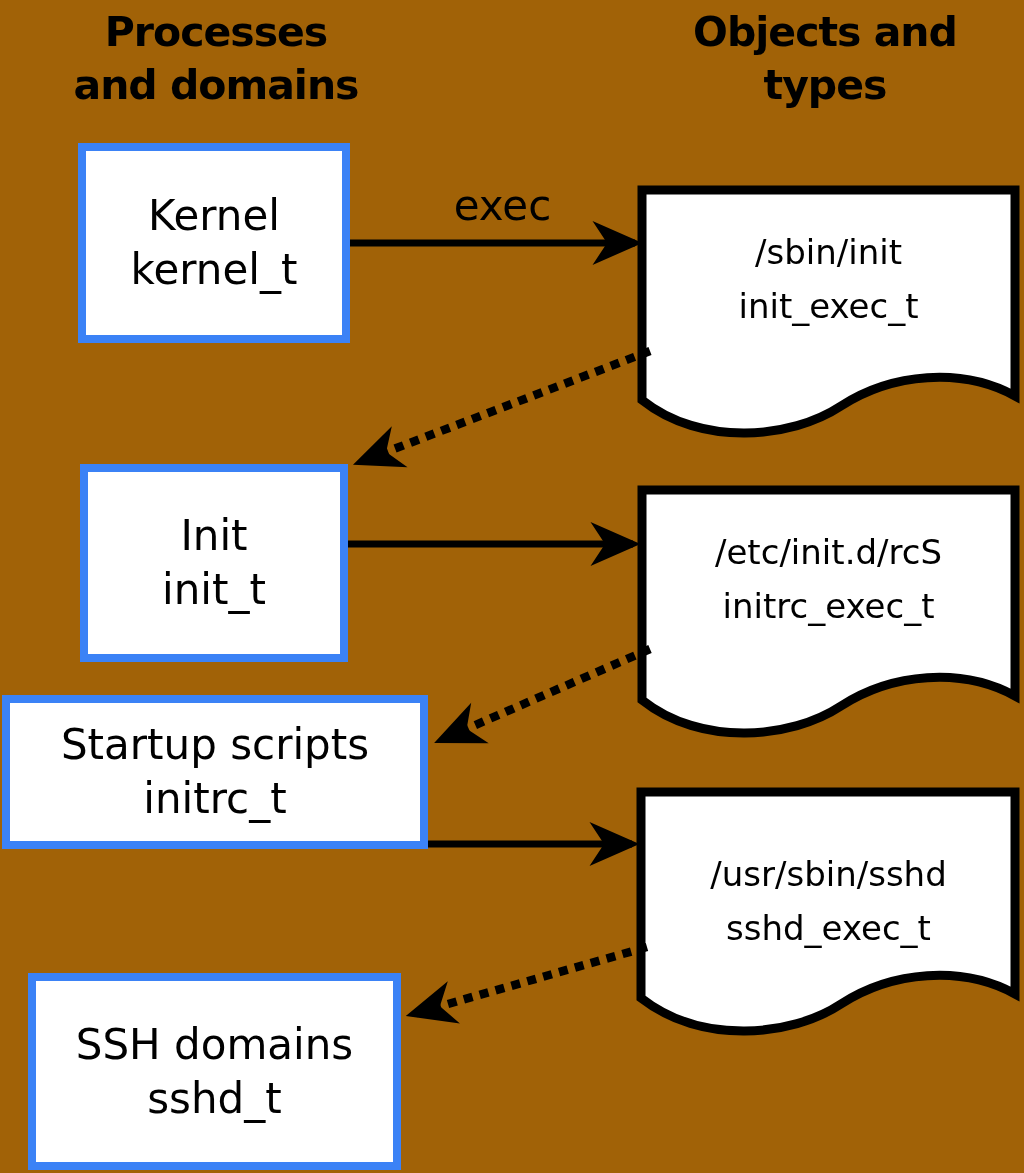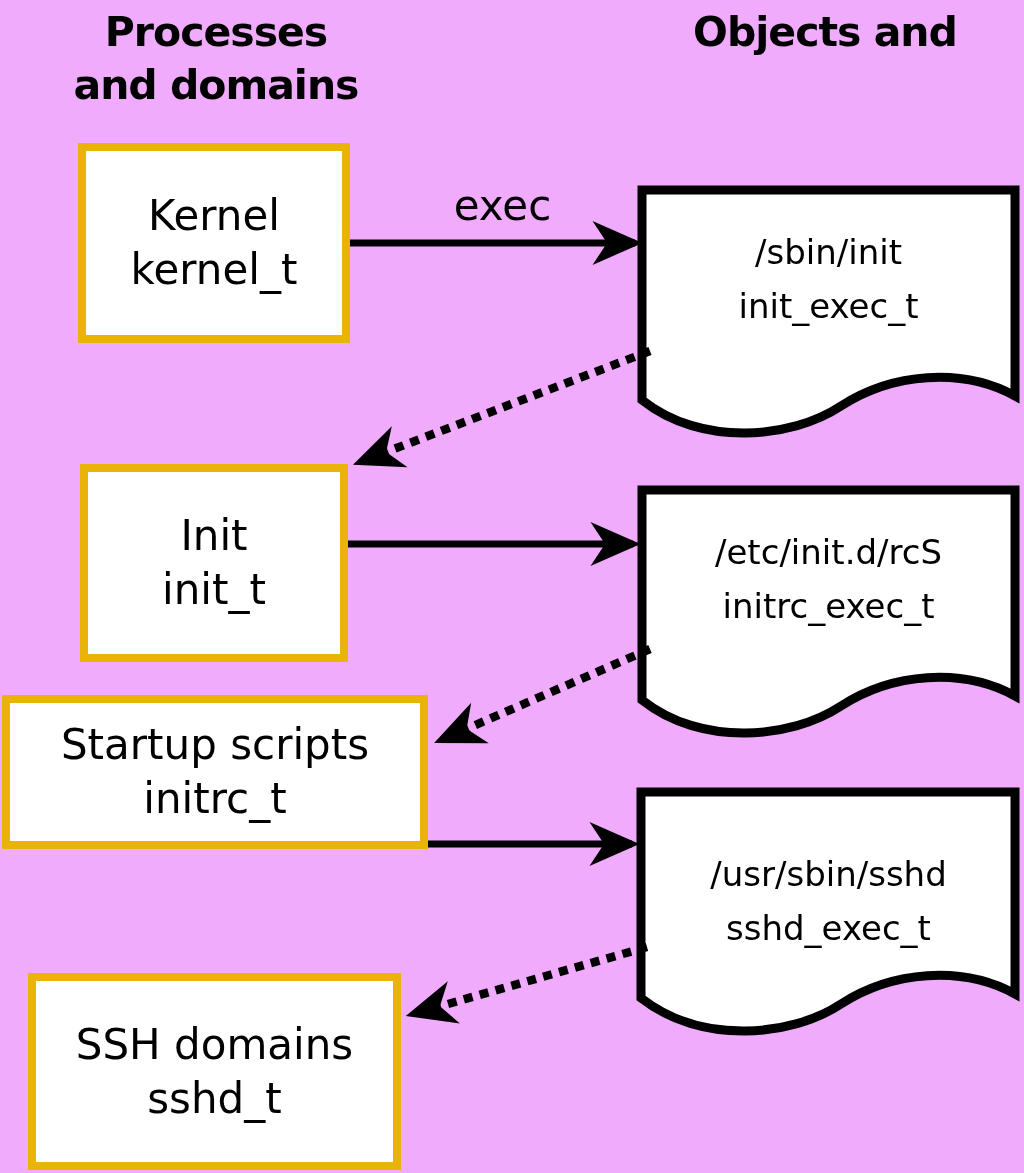--- a/index.html
+++ b/index.html
@@ -1,20 +1,20 @@
 <!DOCTYPE html>
 <html><head>
 <meta charset="utf-8">
 <style>
   html, body { margin: 0; padding: 0; background: #ffffff; }
   .canvas {
     position: relative;
     width: 1024px;
     height: 1173px;
-    background: #f0abfc;
+    background: #a16207;
     font-family: "DejaVu Sans", sans-serif;
     color: #000000;
     overflow: hidden;
   }
   .layer-svg {
     position: absolute;
     left: 0; top: 0;
     width: 1024px; height: 1173px;
     z-index: 1;
   }
@@ -27,21 +27,21 @@
     line-height: 53px;
     letter-spacing: -1px;
   }
   .col-header-left  { left: 0px;   top: 6px; width: 432px; }
   .col-header-right { left: 628px; top: 6px; width: 394px; }
   .col-header span { display: block; }
   .process-box {
     position: absolute;
     z-index: 2;
     box-sizing: border-box;
-    border: 8px solid #eab308;
+    border: 8px solid #3b82f6;
     background: #ffffff;
     display: flex;
     flex-direction: column;
     align-items: center;
     justify-content: center;
     text-align: center;
     font-size: 42px;
     line-height: 54px;
   }
   .box-kernel  { left: 78px;  top: 143px; width: 272px; height: 200px; }
@@ -100,20 +100,21 @@
     <line class="line" x1="650" y1="649" x2="441" y2="740" stroke="#000000" stroke-width="8.5" stroke-dasharray="9 7.5" marker-end="url(#ah)"></line>
     <line class="line" x1="647" y1="947" x2="413" y2="1014" stroke="#000000" stroke-width="8.5" stroke-dasharray="9 7.5" marker-end="url(#ah)"></line>
   </svg>
 
   <div class="col-header col-header-left">
     <span>Processes</span>
     <span>and domains</span>
   </div>
   <div class="col-header col-header-right">
     <span>Objects and</span>
+    <span>types</span>
   </div>
 
   <div class="process-box box-kernel">
     <span>Kernel</span>
     <span>kernel_t</span>
   </div>
   <div class="process-box box-init">
     <span>Init</span>
     <span>init_t</span>
   </div>

